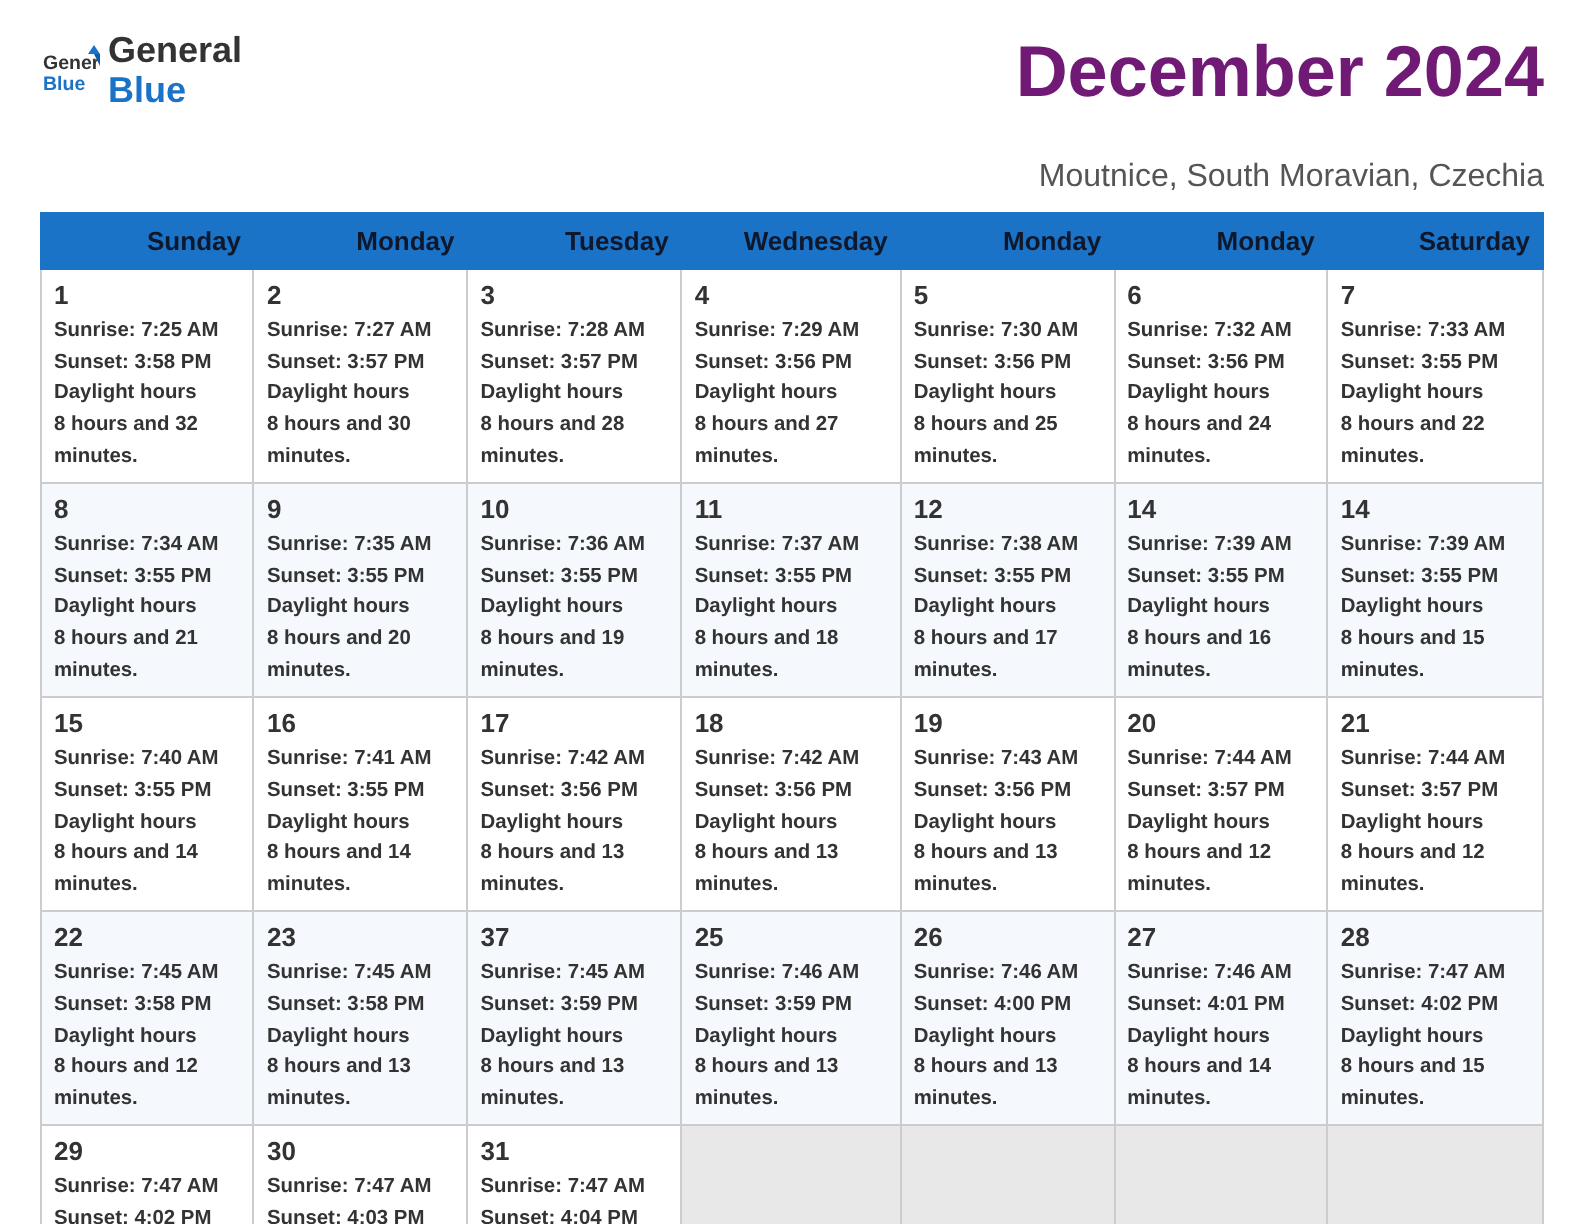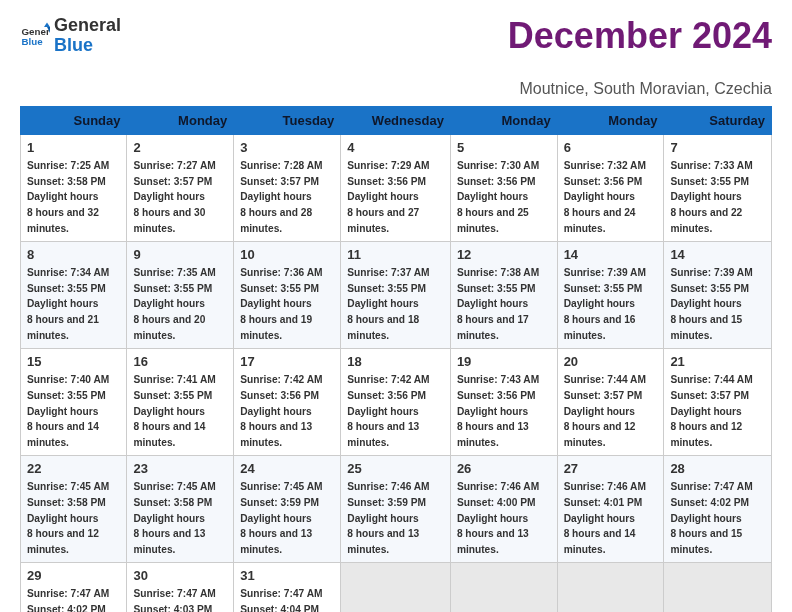--- a/index.html
+++ b/index.html
@@ -158,21 +158,21 @@
           <td><span class="day-number">16</span><span class="day-info">Sunrise: 7:41 AM<br>Sunset: 3:55 PM<br>Daylight hours<br>8 hours and 14 minutes.</span></td>
           <td><span class="day-number">17</span><span class="day-info">Sunrise: 7:42 AM<br>Sunset: 3:56 PM<br>Daylight hours<br>8 hours and 13 minutes.</span></td>
           <td><span class="day-number">18</span><span class="day-info">Sunrise: 7:42 AM<br>Sunset: 3:56 PM<br>Daylight hours<br>8 hours and 13 minutes.</span></td>
           <td><span class="day-number">19</span><span class="day-info">Sunrise: 7:43 AM<br>Sunset: 3:56 PM<br>Daylight hours<br>8 hours and 13 minutes.</span></td>
           <td><span class="day-number">20</span><span class="day-info">Sunrise: 7:44 AM<br>Sunset: 3:57 PM<br>Daylight hours<br>8 hours and 12 minutes.</span></td>
           <td><span class="day-number">21</span><span class="day-info">Sunrise: 7:44 AM<br>Sunset: 3:57 PM<br>Daylight hours<br>8 hours and 12 minutes.</span></td>
         </tr>
         <tr>
           <td><span class="day-number">22</span><span class="day-info">Sunrise: 7:45 AM<br>Sunset: 3:58 PM<br>Daylight hours<br>8 hours and 12 minutes.</span></td>
           <td><span class="day-number">23</span><span class="day-info">Sunrise: 7:45 AM<br>Sunset: 3:58 PM<br>Daylight hours<br>8 hours and 13 minutes.</span></td>
-          <td><span class="day-number">24</span><span class="day-info">Sunrise: 7:45 AM<br>Sunset: 3:59 PM<br>Daylight hours<br>8 hours and 13 minutes.</span></td>
+          <td><span class="day-number">37</span><span class="day-info">Sunrise: 7:45 AM<br>Sunset: 3:59 PM<br>Daylight hours<br>8 hours and 13 minutes.</span></td>
           <td><span class="day-number">25</span><span class="day-info">Sunrise: 7:46 AM<br>Sunset: 3:59 PM<br>Daylight hours<br>8 hours and 13 minutes.</span></td>
           <td><span class="day-number">26</span><span class="day-info">Sunrise: 7:46 AM<br>Sunset: 4:00 PM<br>Daylight hours<br>8 hours and 13 minutes.</span></td>
           <td><span class="day-number">27</span><span class="day-info">Sunrise: 7:46 AM<br>Sunset: 4:01 PM<br>Daylight hours<br>8 hours and 14 minutes.</span></td>
           <td><span class="day-number">28</span><span class="day-info">Sunrise: 7:47 AM<br>Sunset: 4:02 PM<br>Daylight hours<br>8 hours and 15 minutes.</span></td>
         </tr>
         <tr>
           <td><span class="day-number">29</span><span class="day-info">Sunrise: 7:47 AM<br>Sunset: 4:02 PM<br>Daylight hours<br>8 hours and 15 minutes.</span></td>
           <td><span class="day-number">30</span><span class="day-info">Sunrise: 7:47 AM<br>Sunset: 4:03 PM<br>Daylight hours<br>8 hours and 16 minutes.</span></td>
           <td><span class="day-number">31</span><span class="day-info">Sunrise: 7:47 AM<br>Sunset: 4:04 PM<br>Daylight hours<br>8 hours and 17 minutes.</span></td>
           <td class="empty"></td>

